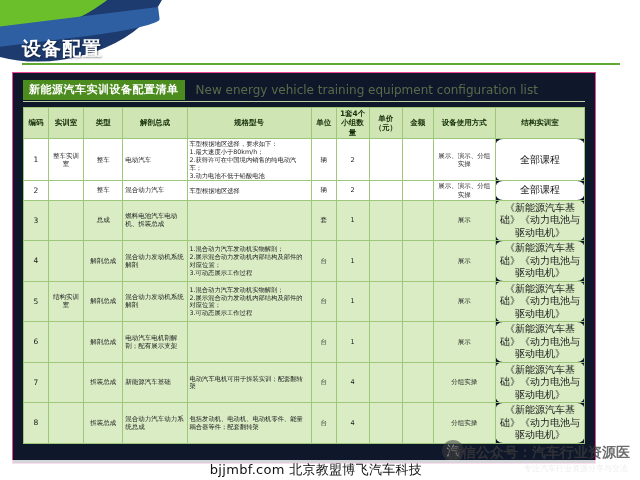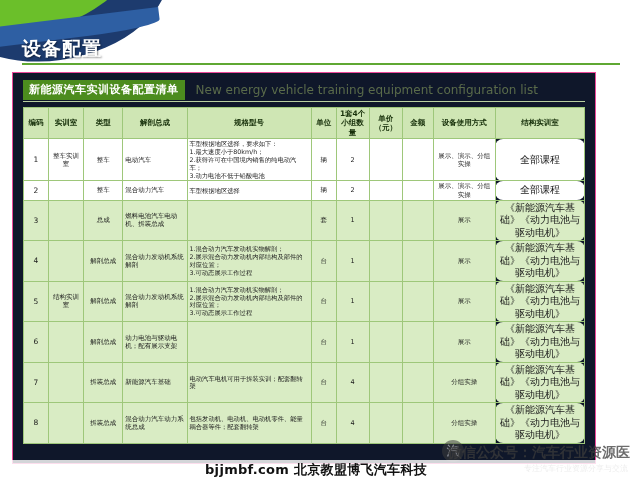--- a/index.html
+++ b/index.html
@@ -119,21 +119,21 @@
     color:#3b3b3b; font-size:14px; opacity:.75;
     font-weight:bold;
   }
   .wm-sub {
     position:absolute; right:12px; bottom:6px;
     color:#4a4a4a; font-size:8px; opacity:.6;
   }
   .wm-bottom {
     position:absolute; left:0; bottom:0; width:632px; height:20px;
     background:rgba(255,255,255,0.82);
-    color:#111; font-size:13px; font-weight:bold;
+    color:#111; font-size:13px; font-weight:normal;
     display:flex; align-items:center; justify-content:center;
     letter-spacing:0.3px;
   }
 </style>
 </head>
 <body>
 
 <div class="slide">
 
   <div class="corner-dark"></div>
@@ -245,21 +245,21 @@
             <td class="c mini">1</td>
             <td class="c mini"></td>
             <td class="c mini"></td>
             <td class="c mini">展示</td>
             <td class="c course">《新能源汽车基础》《动力电池与驱动电机》</td>
           </tr>
           <tr class="r-green">
             <td class="c code">6</td>
             <td class="c mini"></td>
             <td class="c mini">解剖总成</td>
-            <td class="l mini">动力电池与驱动电机；配有展示支架</td>
+            <td class="l mini">电动汽车电机剖解剖；配有展示支架</td>
             <td class="spec"></td>
             <td class="c mini">台</td>
             <td class="c mini">1</td>
             <td class="c mini"></td>
             <td class="c mini"></td>
             <td class="c mini">展示</td>
             <td class="c course">《新能源汽车基础》《动力电池与驱动电机》</td>
           </tr>
           <tr class="r-green">
             <td class="c code">7</td>

